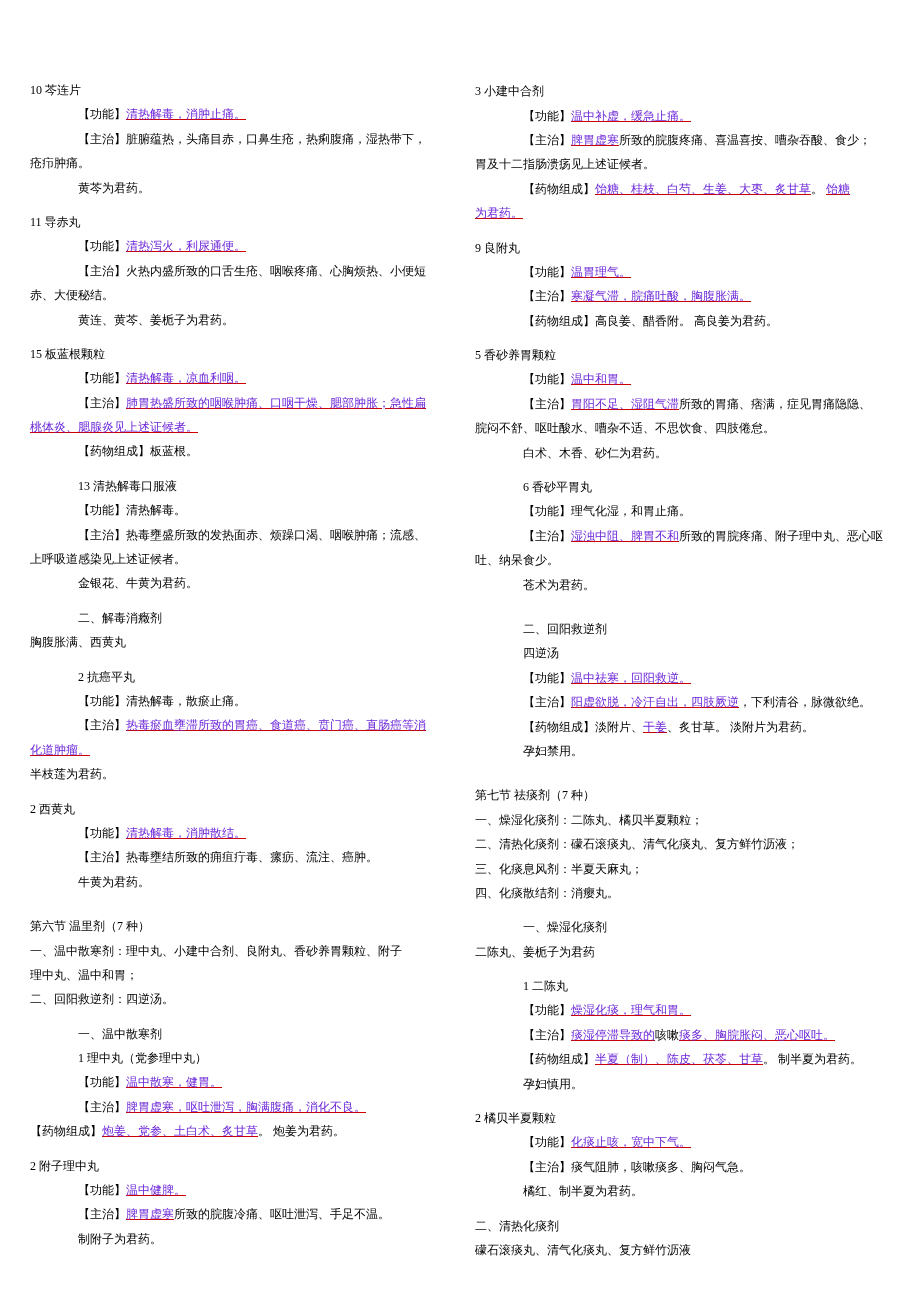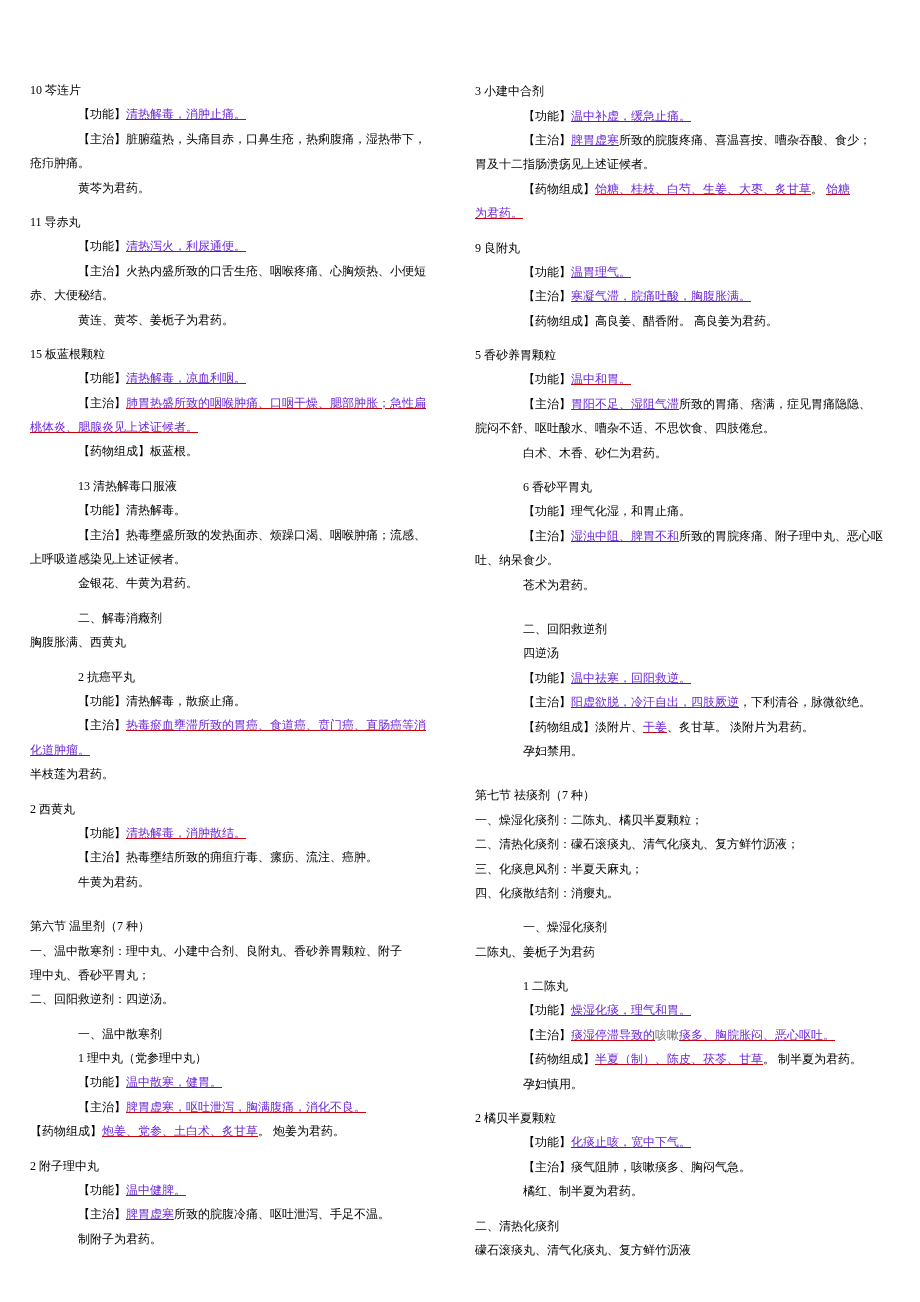--- a/index.html
+++ b/index.html
@@ -12,21 +12,21 @@
     width: 920px;
     min-height: 1302px;
     padding: 80px 30px 40px 30px;
     column-count: 2;
     column-gap: 30px;
     column-fill: auto;
     height: 1302px;
   }
   .entry { margin-bottom: 4px; break-inside: avoid-column; }
   .u { text-decoration: underline; text-decoration-color: #c00; color: #6d28d9; }
-  .red { color: #737373; margin-top: 6px; }
+  .red { color: #000000; margin-top: 6px; }
   .ind2 { padding-left: 4em; }
   .gap { height: 10px; }
 </style>
 </head>
 <body>
 
 <div class="entry"><span>10 芩连片</span></div>
 <div class="entry ind2"><span>【功能】</span><span class="u">清热解毒，消肿止痛。</span></div>
 <div class="entry ind2"><span>【主治】脏腑蕴热，头痛目赤，口鼻生疮，热痢腹痛，湿热带下，</span></div>
 <div class="entry"><span>疮疖肿痛。</span></div>
@@ -67,21 +67,21 @@
 
 <div class="entry"><span>2 西黄丸</span></div>
 <div class="entry ind2"><span>【功能】</span><span class="u">清热解毒，消肿散结。</span></div>
 <div class="entry ind2"><span>【主治】热毒壅结所致的痈疽疔毒、瘰疬、流注、癌肿。</span></div>
 <div class="entry ind2"><span>牛黄为君药。</span></div>
 <div class="gap"></div>
 <div class="gap"></div>
 
 <div class="entry"><span>第六节  温里剂（7 种）</span></div>
 <div class="entry"><span>一、温中散寒剂：理中丸、小建中合剂、良附丸、香砂养胃颗粒、附子</span></div>
-<div class="entry"><span>理中丸、香砂平胃丸；</span></div>
+<div class="entry"><span>理中丸、温中和胃；</span></div>
 <div class="entry"><span>二、回阳救逆剂：四逆汤。</span></div>
 <div class="gap"></div>
 
 <div class="entry ind2"><span>一、温中散寒剂</span></div>
 <div class="entry ind2"><span>1 理中丸（党参理中丸）</span></div>
 <div class="entry ind2"><span>【功能】</span><span class="u">温中散寒，健胃。</span></div>
 <div class="entry ind2"><span>【主治】</span><span class="u">脾胃虚寒，呕吐泄泻，胸满腹痛，消化不良。</span></div>
 <div class="entry"><span>【药物组成】</span><span class="u">炮姜、党参、土白术、炙甘草</span><span>。      炮姜为君药。</span></div>
 <div class="gap"></div>
 

